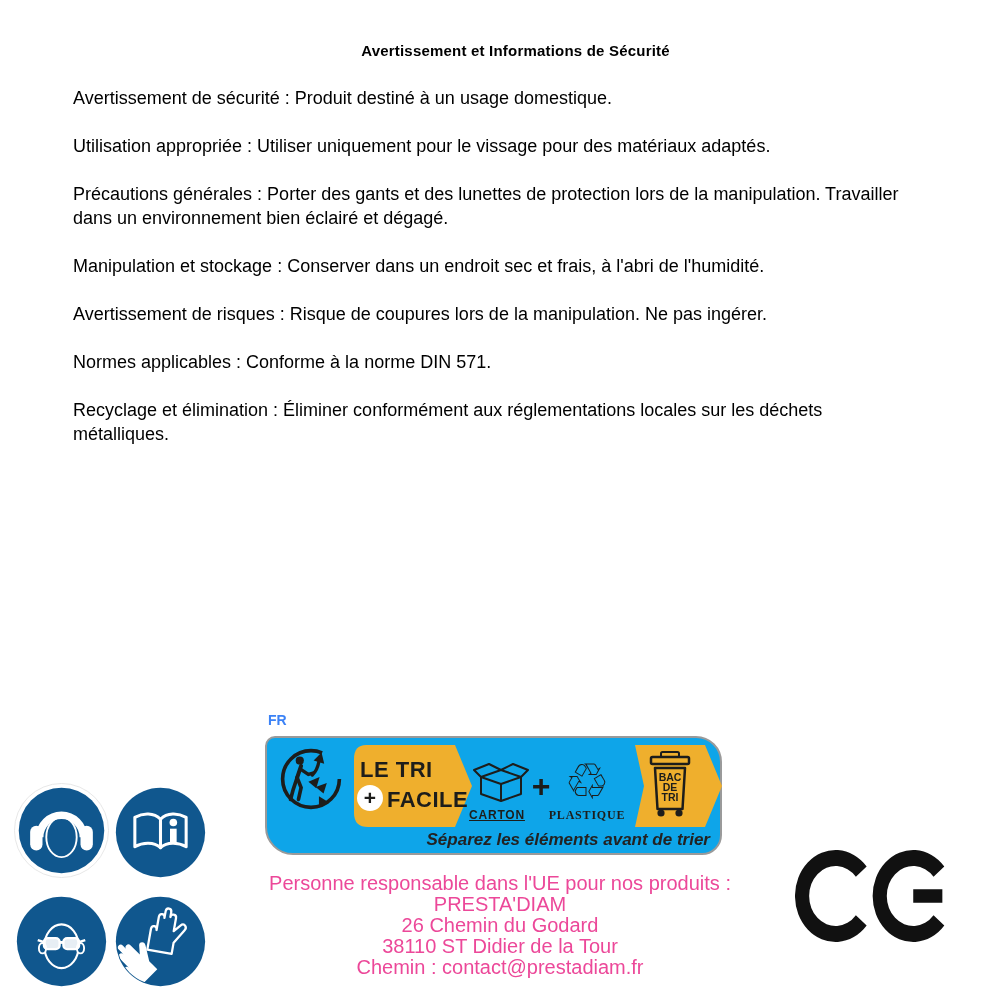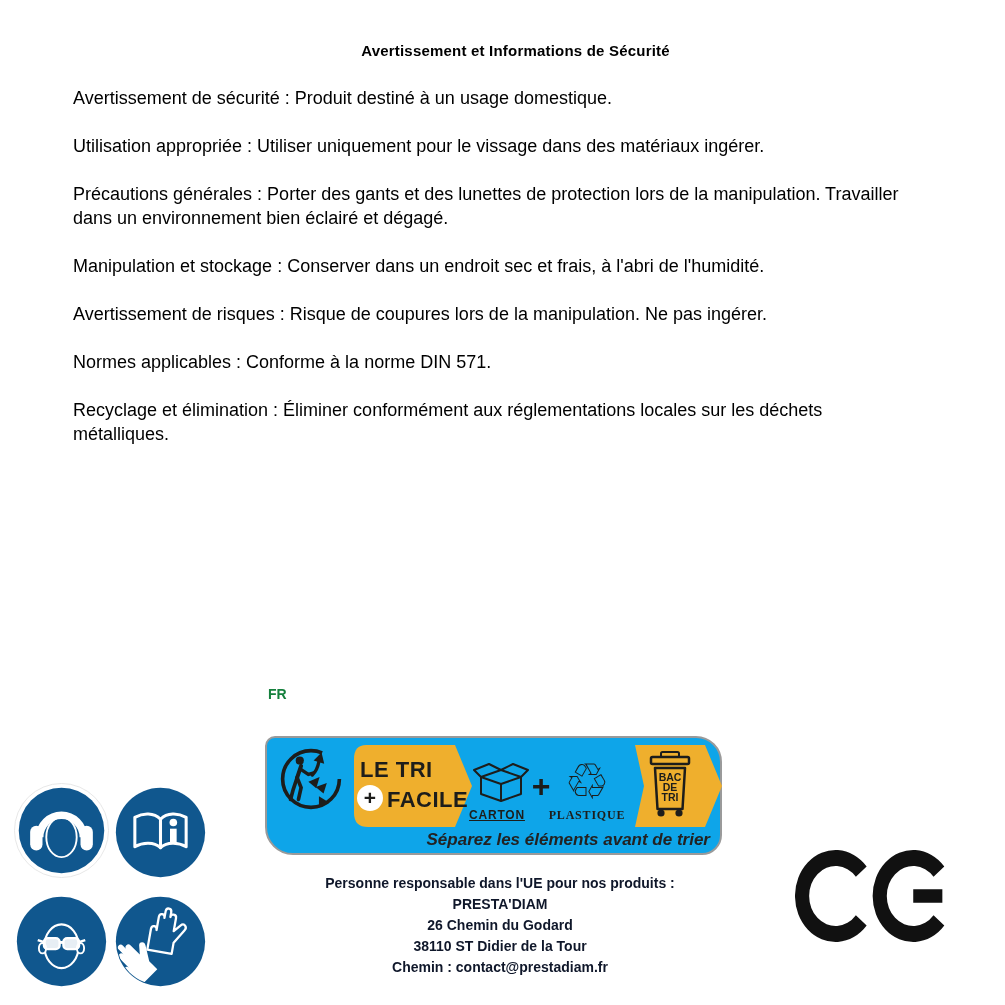--- a/index.html
+++ b/index.html
@@ -13,21 +13,21 @@
     text-align:center;font-size:15px;font-weight:bold;letter-spacing:.2px;
   }
   .body-text{position:absolute;top:86px;left:73px;width:848px;}
   .body-text p{margin:0 0 24px 0;font-size:18px;line-height:24px;}
 
   
   .picto{position:absolute;}
   .picto svg{display:block;}
 
   
-  .fr-code{position:absolute;left:268px;top:686px;font-size:14px;font-weight:bold;color:#15803d;}
+  .fr-code{position:absolute;left:268px;top:712px;font-size:14px;font-weight:bold;color:#3b82f6;}
   .info-tri{
     position:absolute;left:265px;top:736px;width:457px;height:119px;
     background:#0ea5e9;border:2px solid #9a9a9a;box-sizing:border-box;
     border-radius:10px 26px 20px 28px;
   }
   .info-tri .abs{position:absolute;}
   .triman{left:11px;top:6px;}
   .band{left:87px;top:7px;}
   .letri{left:93px;top:19px;font-size:22px;font-weight:900;color:#1d1d1b;letter-spacing:.5px;}
   .plus-circle{
@@ -39,34 +39,34 @@
   .mat-label{width:80px;text-align:center;font-size:12px;font-weight:bold;color:#1d1d1b;letter-spacing:.8px;}
   .carton-label{left:190px;top:70px;text-decoration:underline;}
   .plus-sep{left:258px;top:30px;width:32px;text-align:center;font-size:32px;font-weight:900;color:#1d1d1b;}
   .recycle-glyph{left:292px;top:18px;width:56px;text-align:center;font-size:50px;line-height:52px;color:#1d1d1b;font-family:"DejaVu Sans",sans-serif;}
   .plastique-label{left:280px;top:70px;font-family:Liberation Serif, serif;}
   .bin-icon{left:381px;top:13px;}
   .tagline{left:0;top:92px;width:443px;text-align:right;font-size:17px;font-style:italic;font-weight:bold;color:#222;}
 
   .resp{
     position:absolute;left:230px;top:873px;width:540px;text-align:center;
-    font-size:14px;font-weight:bold;line-height:21px;color:#0f172a;
+    font-size:20px;font-weight:normal;line-height:21px;color:#ec4899;
   }
   .ce{position:absolute;left:795px;top:848px;}
 </style>
 </head>
 <body>
 
 <main>
 
   <h1 class="title">Avertissement et Informations de Sécurité</h1>
 
   <section class="body-text">
     <p>Avertissement de sécurité : Produit destiné à un usage domestique.</p>
-    <p>Utilisation appropriée : Utiliser uniquement pour le vissage dans des matériaux ingérer.</p>
+    <p>Utilisation appropriée : Utiliser uniquement pour le vissage pour des matériaux adaptés.</p>
     <p>Précautions générales : Porter des gants et des lunettes de protection lors de la manipulation. Travailler dans un environnement bien éclairé et dégagé.</p>
     <p>Manipulation et stockage : Conserver dans un endroit sec et frais, à l'abri de l'humidité.</p>
     <p>Avertissement de risques : Risque de coupures lors de la manipulation. Ne pas ingérer.</p>
     <p>Normes applicables : Conforme à la norme DIN 571.</p>
     <p>Recyclage et élimination : Éliminer conformément aux réglementations locales sur les déchets métalliques.</p>
   </section>
 
   <div class="picto" style="left:14px;top:783px">
     <svg width="95" height="95" viewBox="0 0 100 100">
       <circle cx="50" cy="50" r="49.5" fill="#fff" stroke="#e6e6e6" stroke-width="1"></circle>

